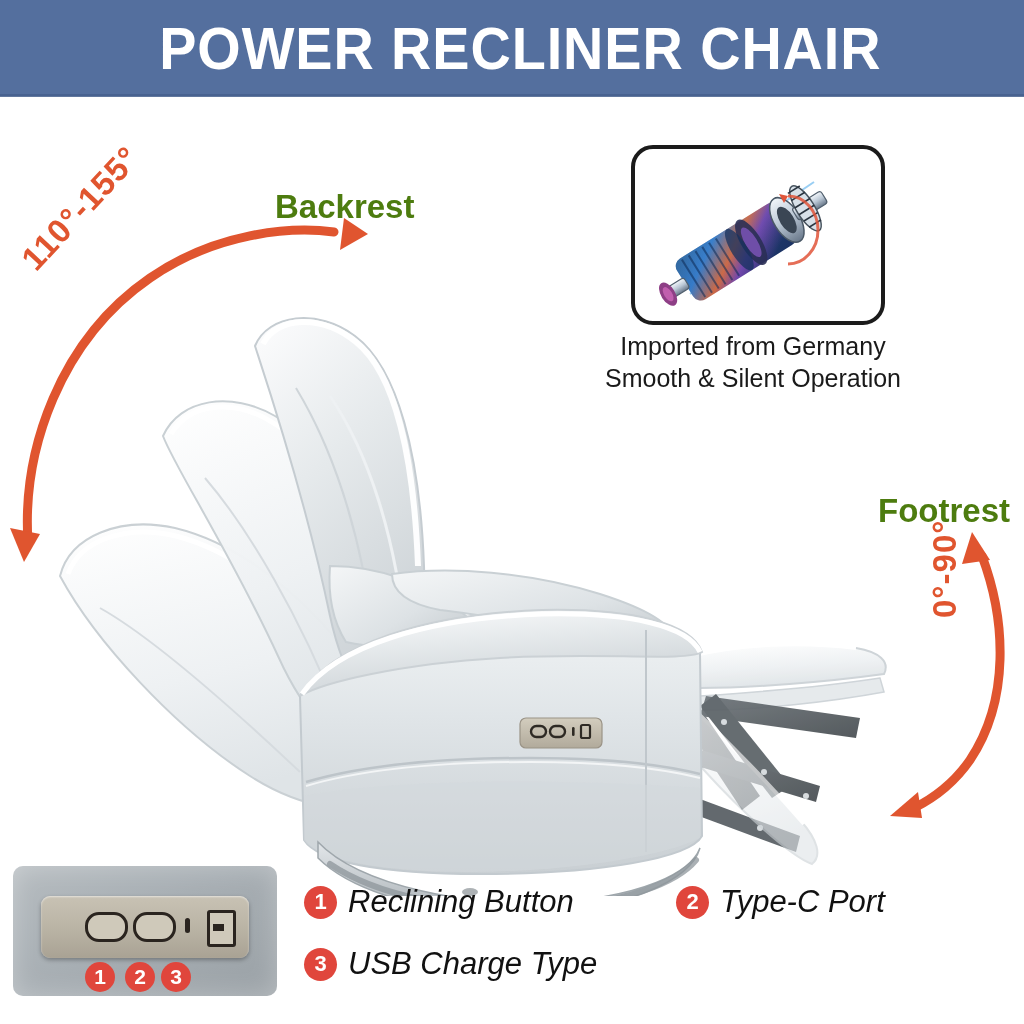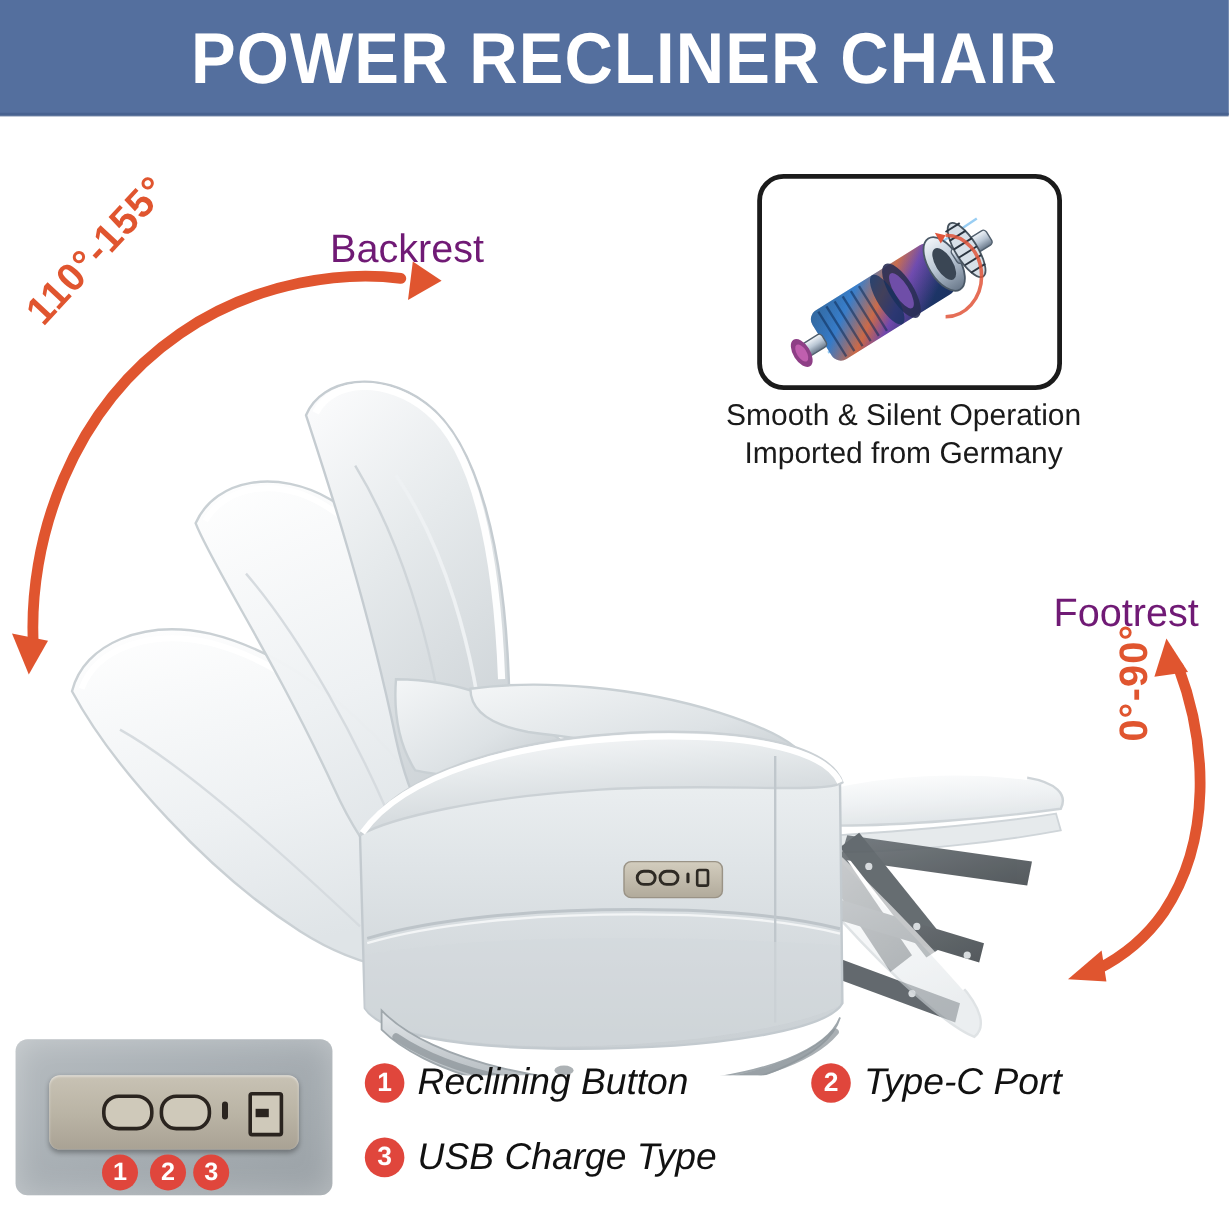--- a/index.html
+++ b/index.html
@@ -10,21 +10,21 @@
   
   .banner{position:absolute;left:0;top:0;width:1024px;height:96px;
           background:#546f9e;display:flex;align-items:center;justify-content:center;padding-left:8px;}
   .banner-edge{position:absolute;left:0;top:94px;width:1024px;height:3px;
                background:#46608d;opacity:.85;}
   .banner-title{color:#ffffff;font-weight:bold;font-size:60px;letter-spacing:1px;
                 transform:scaleX(.93);transform-origin:center;white-space:nowrap;
                 font-family:"Liberation Sans Narrow","Liberation Sans",sans-serif;}
 
   
-  .lbl{position:absolute;color:#701a75;white-space:nowrap;}
+  .lbl{position:absolute;color:#4d7c0f;white-space:nowrap;font-weight:bold;}
   .backrest-lbl{left:275px;top:188px;font-size:33px;}
   .footrest-lbl{left:878px;top:492px;font-size:33px;}
 
   .angle{position:absolute;color:#e0552f;font-weight:bold;white-space:nowrap;
          font-size:33px;letter-spacing:1px;}
   .angle-back{left:14px;top:252px;transform:rotate(-47deg);transform-origin:left top;}
   .angle-foot{left:926px;top:618px;transform:rotate(-90deg);transform-origin:left top;}
 
   
   .arc{position:absolute;overflow:visible;}
@@ -285,22 +285,22 @@
         <ellipse cx="112" cy="86" rx="10" ry="26" fill="#2a2f55" opacity=".9"></ellipse>
         <ellipse cx="112" cy="86" rx="6" ry="17" fill="#6f4ea8"></ellipse>
         <ellipse cx="98" cy="86" rx="8" ry="24" fill="#16325f" opacity=".75"></ellipse>
       </g>
 
       <path d="M150 44 A 30 34 0 0 1 150 112" fill="none" stroke="#e0553a" stroke-width="3" opacity=".85"></path>
       <path d="M150 44 l -9 -2 l 5 9 z" fill="#e0553a"></path>
     </svg>
   </div>
   <div class="motor-cap">
+    <div>Imported from Germany</div>
     <div>Smooth &amp; Silent Operation</div>
-    <div>Imported from Germany</div>
   </div>
 
   <div class="panel-inset">
     <div class="panel-strip">
       <div class="ov ov1"></div>
       <div class="ov ov2"></div>
       <div class="typec"></div>
       <div class="usba"></div>
     </div>
     <div class="num-badge pb pb1">1</div>

